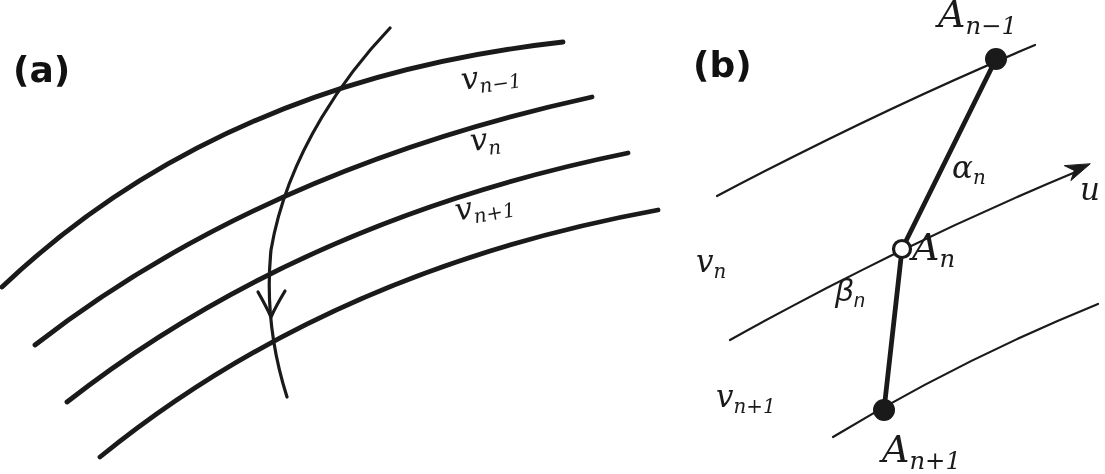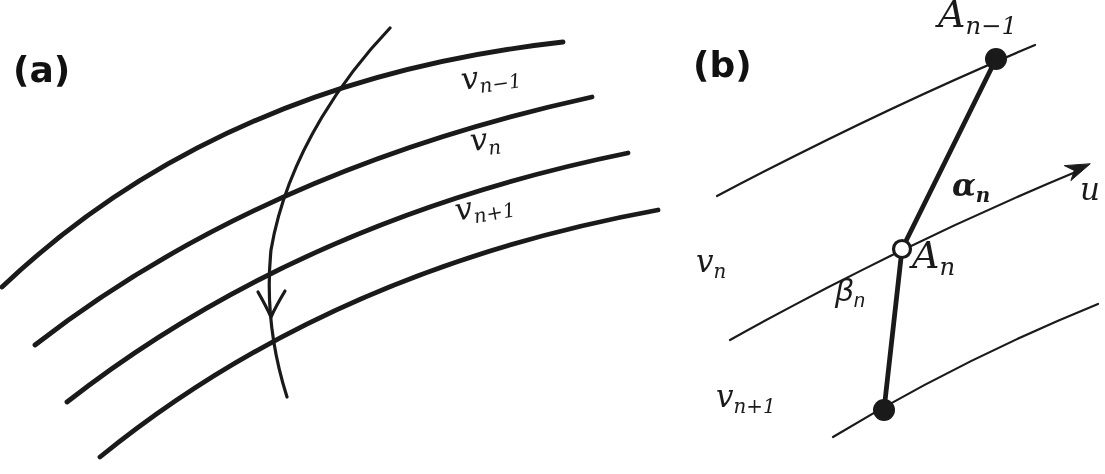--- a/index.html
+++ b/index.html
@@ -81,25 +81,28 @@
   <div class="label" style="left:470px; top:125px; transform:rotate(-6deg);">
     <span>v</span><sub>n</sub>
   </div>
   <div class="label" style="left:455px; top:195px; transform:rotate(-10deg);">
     <span>v</span><sub>n+1</sub>
   </div>
 
   <div class="label big" style="left:938px; top:-5px;">
     <span>A</span><sub>n−1</sub>
   </div>
-  <div class="label big" style="left:912px; top:236px;">
+  <div class="label big" style="left:912px; top:228px;">
     <span>A</span><sub>n</sub>
   </div>
+  <div class="label big" style="left:882px; top:430px;">
+    <span>A</span><sub>n+1</sub>
+  </div>
 
-  <div class="label" style="left:952px; top:170px;font-weight:bold;">
+  <div class="label" style="left:952px; top:152px;">
     <span>α</span><sub>n</sub>
   </div>
   <div class="label" style="left:835px; top:277px;font-family:Liberation Mono, monospace;">
     <span>β</span><sub>n</sub>
   </div>
 
   <div class="label" style="left:696px; top:246px;">
     <span>v</span><sub>n</sub>
   </div>
   <div class="label" style="left:716px; top:381px;">

